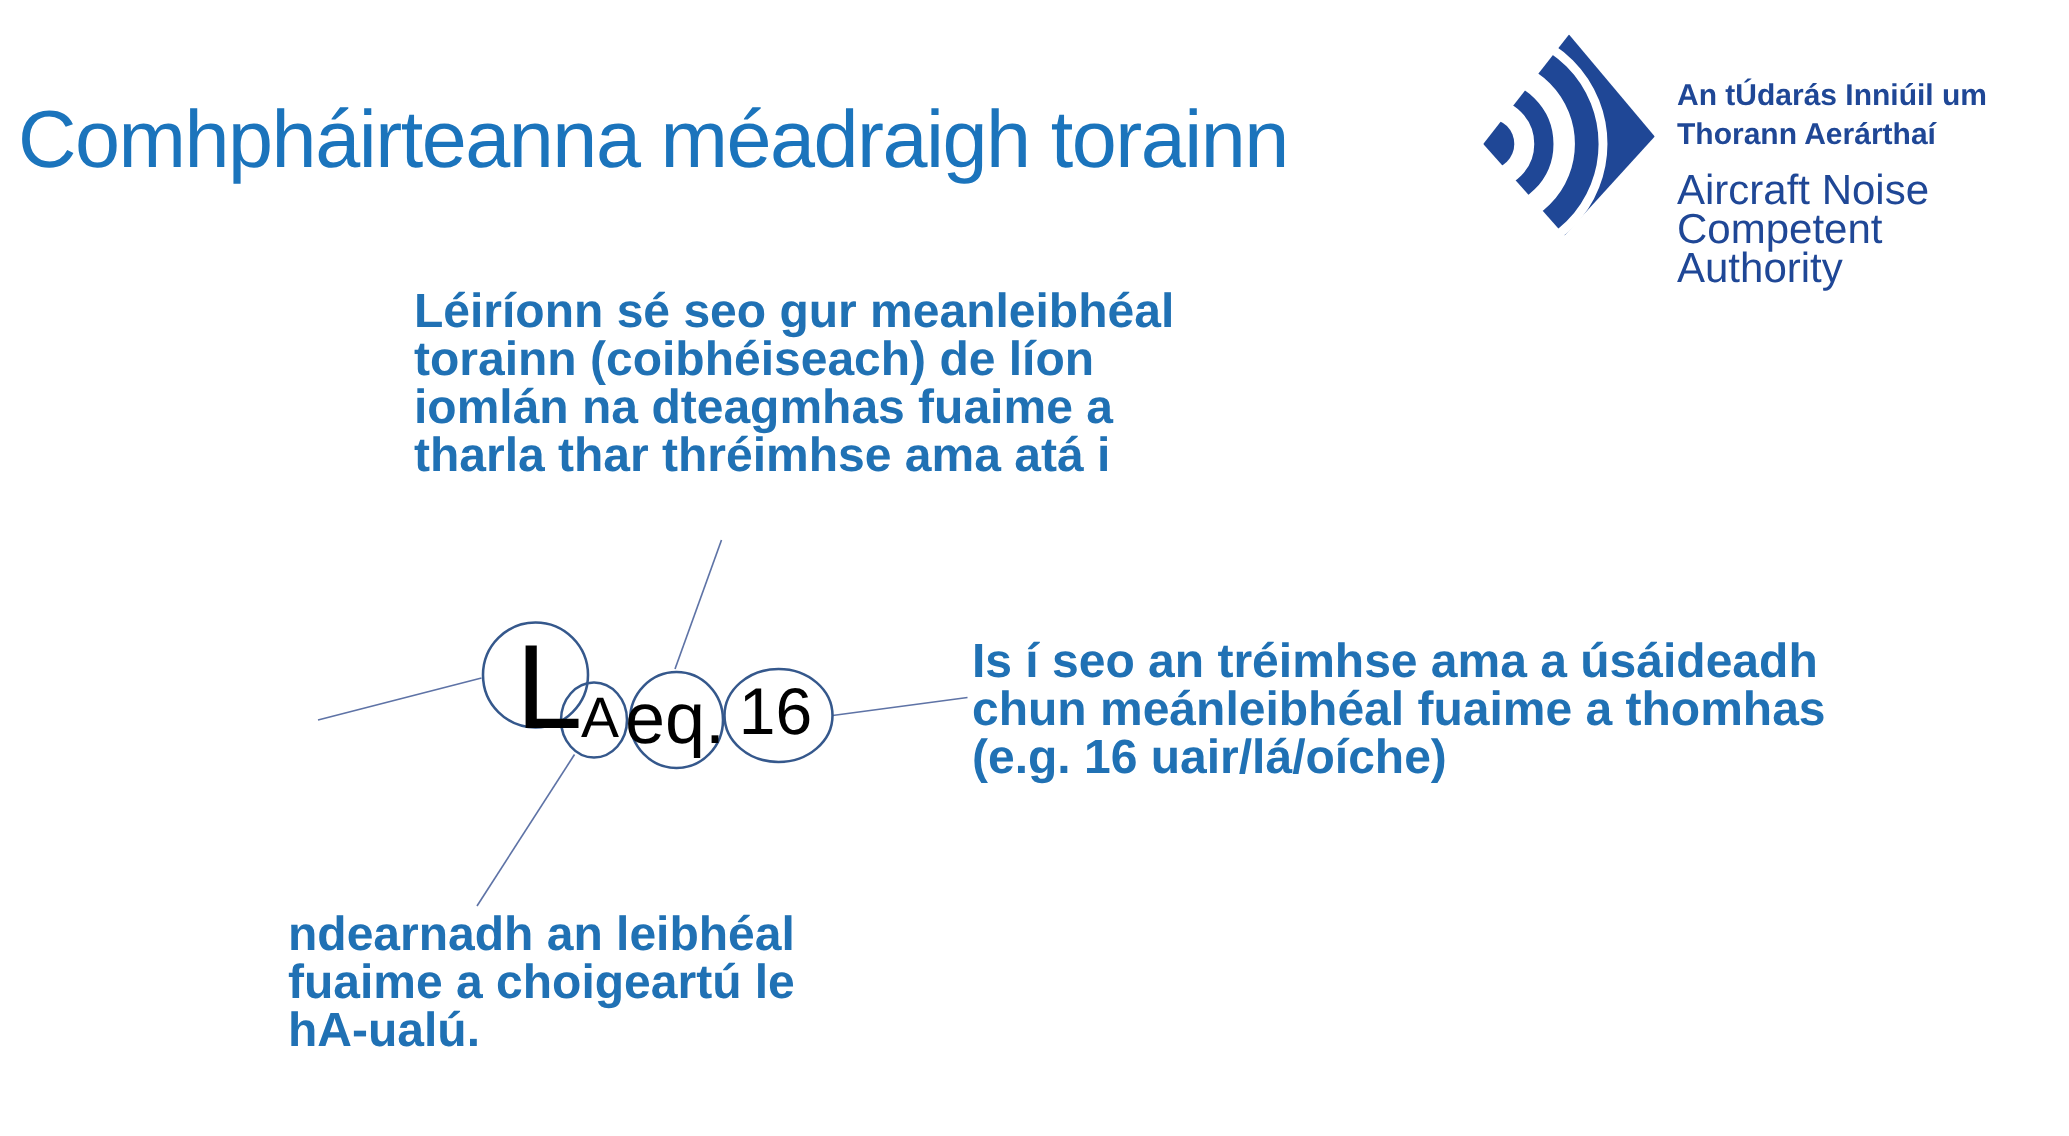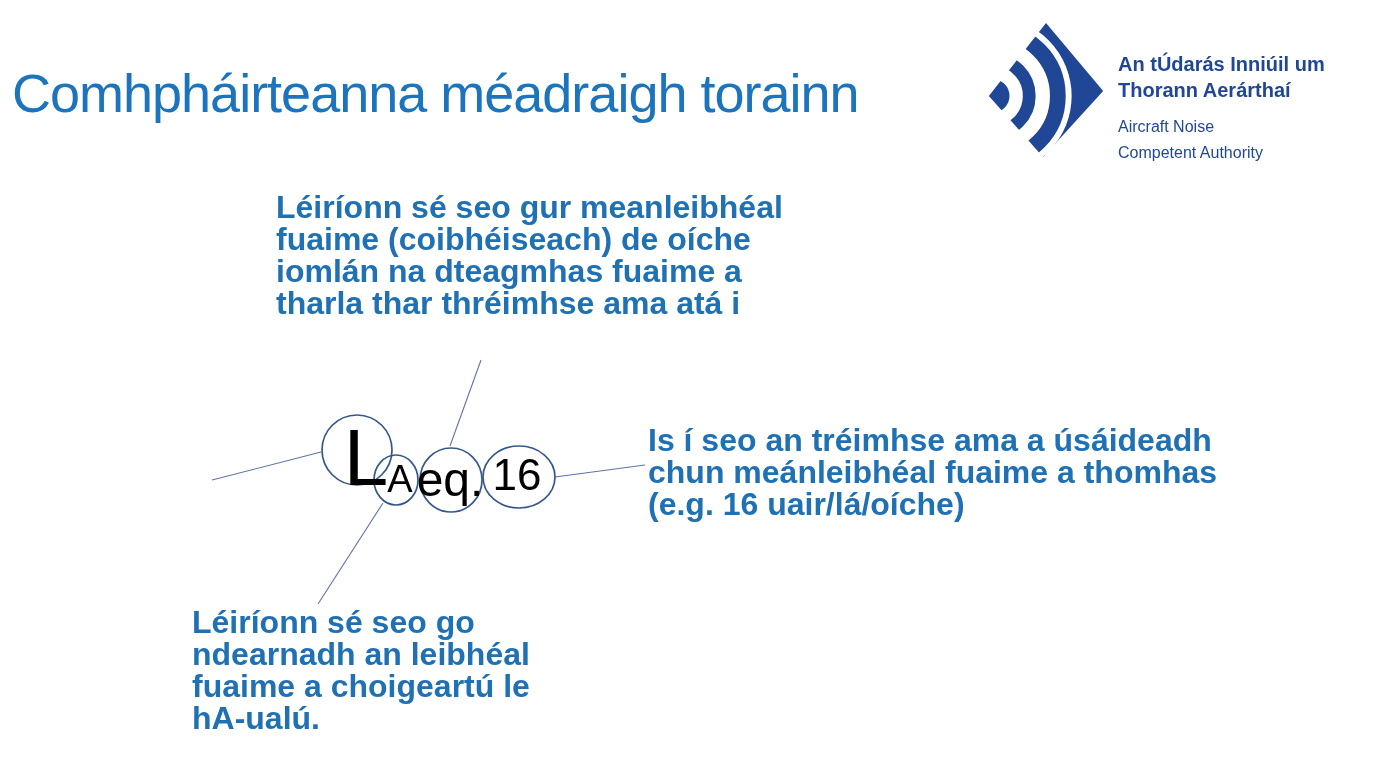--- a/index.html
+++ b/index.html
@@ -28,21 +28,21 @@
     letter-spacing: -1px;
     color: var(--title-text);
     white-space: nowrap;
   }
 
   
   .logo { position: absolute; left: 986px; top: 22px; width: 380px; height: 140px; }
   .logo-mark { position: absolute; left: 0; top: 0; width: 120px; height: 138px; }
   .logo-text { position: absolute; left: 132px; top: 8px; color: var(--logo-navy); }
   .logo-text .irish  { font-size: 20px; font-weight: 700; line-height: 26px; margin-top: 21px; }
-  .logo-text .english{ font-size: 16px; font-weight: 500; line-height: 26px; margin-top: 11px; }
+  .logo-text .english{ font-size: 28px; font-weight: 500; line-height: 26px; margin-top: 11px; }
 
   
   .diagram-overlay {
     position: absolute; left: 0; top: 0;
     width: 1379px; height: 757px;
     pointer-events: none;
   }
   .diagram-overlay ellipse, .diagram-overlay circle {
     fill: none;
     stroke: var(--circle-stroke);
@@ -124,32 +124,31 @@
     <ellipse cx="519" cy="477" rx="36" ry="31"></ellipse>
   </svg>
 
   <div class="formula-letter letter-l">L</div>
   <div class="formula-letter letter-a">A</div>
   <div class="formula-letter letter-eq">eq.</div>
   <div class="formula-letter letter-16">16</div>
 
   <div class="annotation annotation-top">
     <div>Léiríonn sé seo gur meanleibhéal</div>
-    <div>fuaime (coibhéiseach) de oíche</div>
+    <div>torainn (coibhéiseach) de líon</div>
     <div>iomlán na dteagmhas fuaime a</div>
     <div>tharla thar thréimhse ama atá i</div>
   </div>
 
 
   <div class="annotation annotation-right">
     <div>Is í seo an tréimhse ama a úsáideadh</div>
     <div>chun meánleibhéal fuaime a thomhas</div>
     <div>(e.g. 16 uair/lá/oíche)</div>
   </div>
 
   <div class="annotation annotation-bottom">
-    <div>Léiríonn sé seo go</div>
     <div>ndearnadh an leibhéal</div>
     <div>fuaime a choigeartú le</div>
     <div>hA-ualú.</div>
   </div>
 
 </div>
 
 </body></html>

